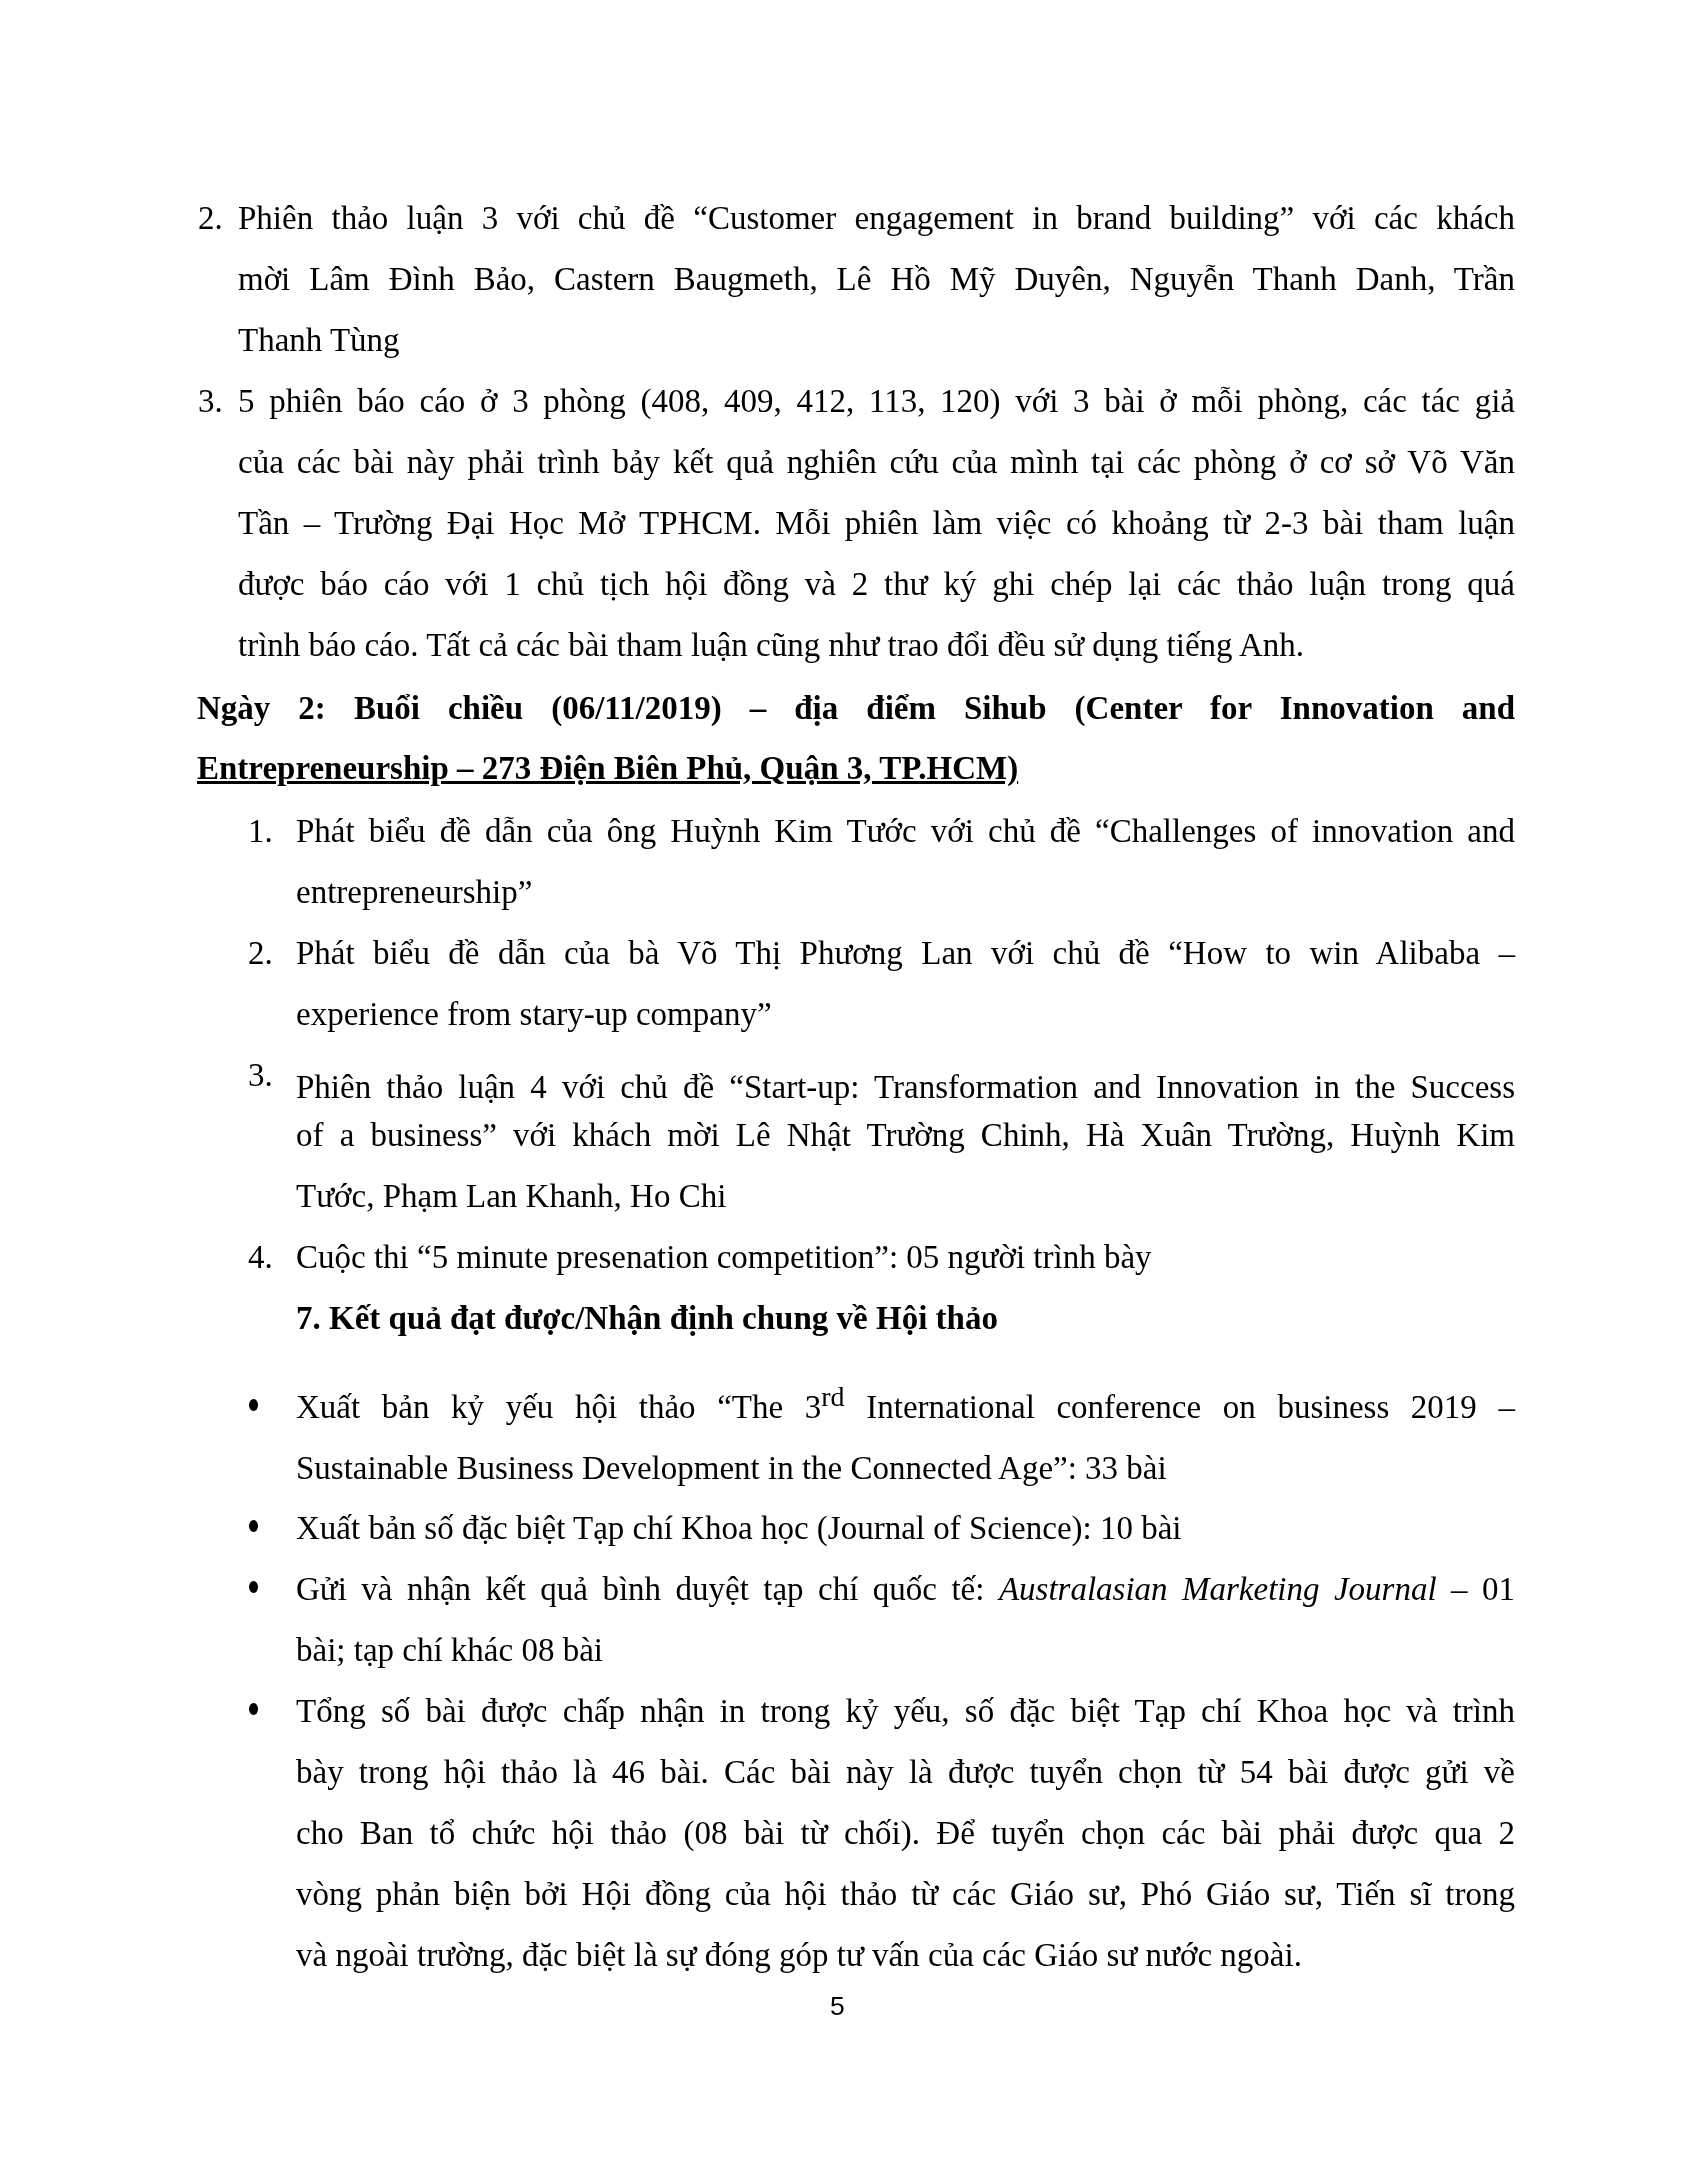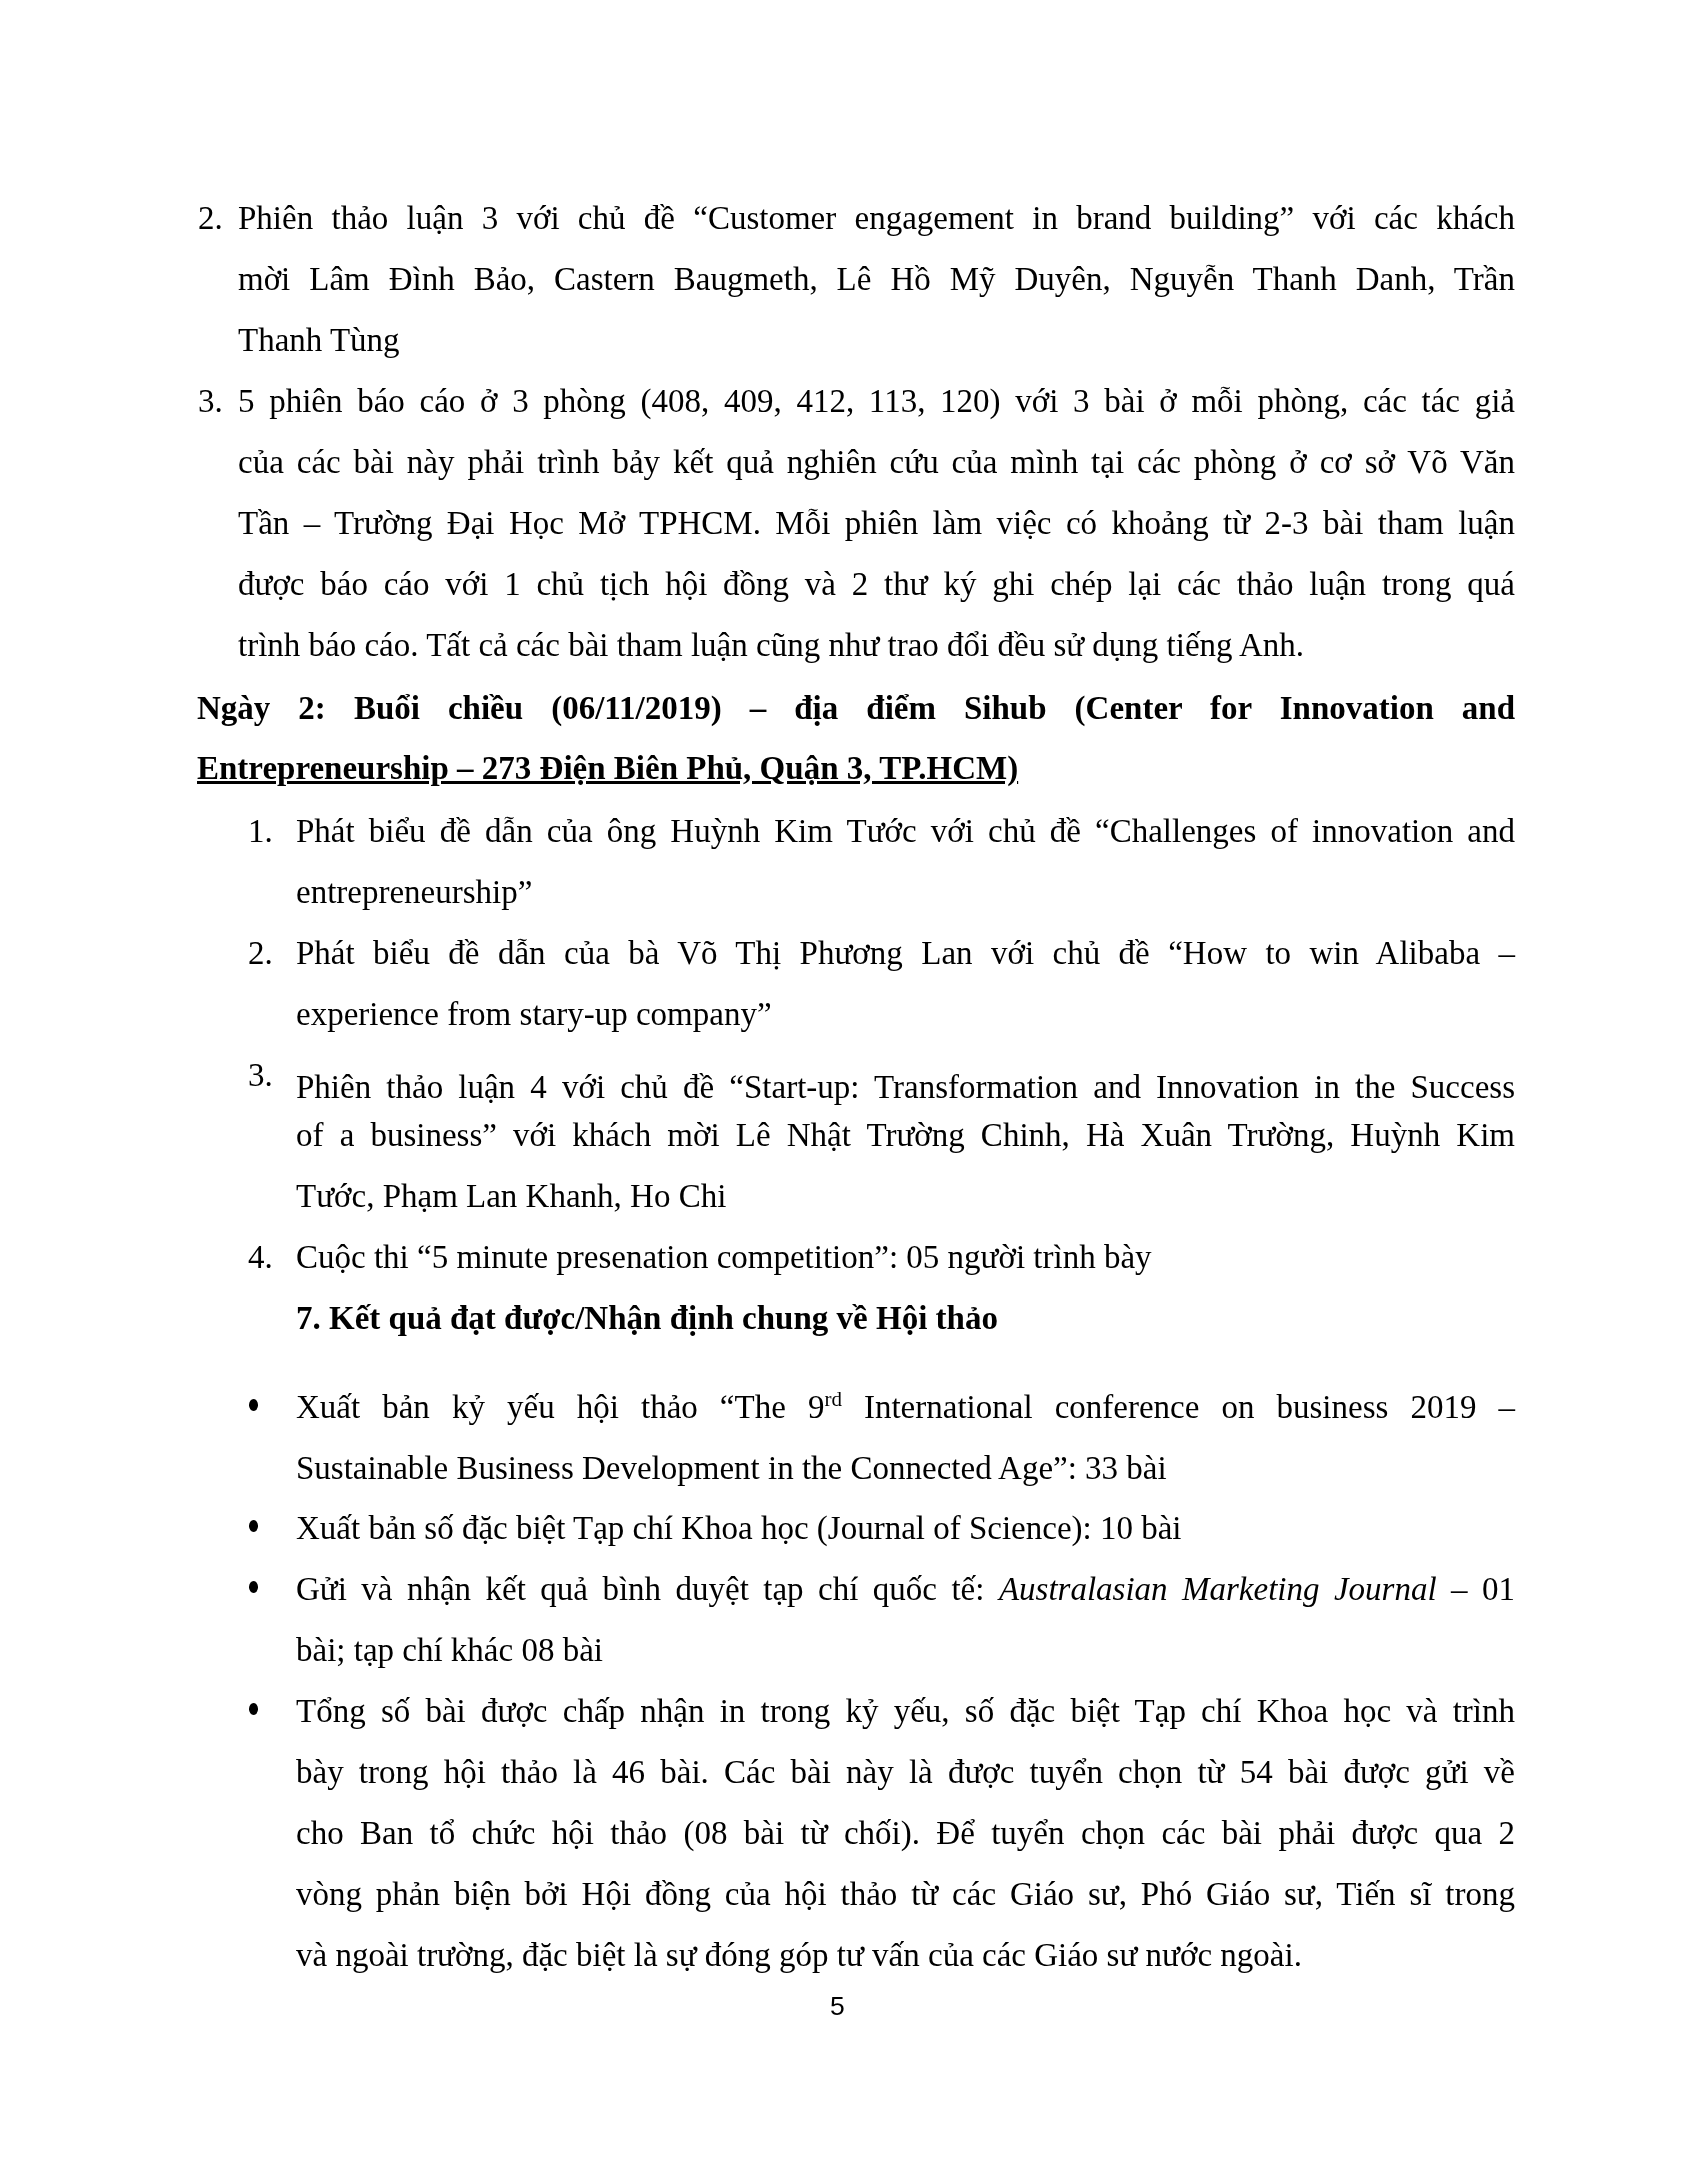--- a/index.html
+++ b/index.html
@@ -4,21 +4,21 @@
   <style>
     html, body { margin: 0; padding: 0; background: #ffffff; }
     body { width: 1687px; height: 2183px; position: relative; overflow: hidden;
       font-family: "Liberation Serif", "DejaVu Serif", serif; color: #000; }
     .page { position: absolute; left: 0; top: 0; width: 1687px; height: 2183px; }
     .line { position: absolute; font-size: 33px; line-height: 40px; white-space: nowrap; }
     .just { text-align: justify; text-align-last: justify; }
     .bold { font-weight: bold; }
     .num { position: absolute; font-size: 33px; line-height: 40px; }
     .bullet { position: absolute; width: 9.3px; height: 12px; background: #000; border-radius: 50%; }
-    sup { font-size: 21px; line-height: 0; vertical-align: 12px; }
+    sup { font-size: 28px; line-height: 0; vertical-align: 12px; }
     .pnum { position: absolute; left: 830px; top: 1990px; font-family: "Liberation Sans", "DejaVu Sans", sans-serif; font-size: 26.5px; line-height: 32px; }
   </style>
 </head>
 <body>
 
 <div class="page">
 
   <div class="num" style="left:198px;top:198px;">2.</div>
   <div class="line just" style="left:238px;top:198px;width:1277px;">Phiên thảo luận 3 với chủ đề “Customer engagement in brand building” với các khách</div>
   <div class="line just" style="left:238px;top:259px;width:1277px;">mời Lâm Đình Bảo, Castern Baugmeth, Lê Hồ Mỹ Duyên, Nguyễn Thanh Danh, Trần</div>
@@ -46,21 +46,21 @@
   <div class="line just" style="left:296px;top:1067px;width:1219px;">Phiên thảo luận 4 với chủ đề “Start-up: Transformation and Innovation in the Success</div>
   <div class="line just" style="left:296px;top:1115px;width:1219px;">of a business” với khách mời Lê Nhật Trường Chinh, Hà Xuân Trường, Huỳnh Kim</div>
   <div class="line" style="left:296px;top:1176px;">Tước, Phạm Lan Khanh, Ho Chi</div>
 
   <div class="num" style="left:248px;top:1237px;">4.</div>
   <div class="line" style="left:296px;top:1237px;">Cuộc thi “5 minute presenation competition”: 05 người trình bày</div>
 
   <div class="line bold" style="left:296px;top:1298px;">7. Kết quả đạt được/Nhận định chung về Hội thảo</div>
 
   <div class="bullet" style="left:249px;top:1399px;"></div>
-  <div class="line just" style="left:296px;top:1387px;width:1219px;"><span>Xuất bản kỷ yếu hội thảo “The 9</span><sup>rd</sup><span> International conference on business 2019 –</span></div>
+  <div class="line just" style="left:296px;top:1387px;width:1219px;"><span>Xuất bản kỷ yếu hội thảo “The 3</span><sup>rd</sup><span> International conference on business 2019 –</span></div>
   <div class="line" style="left:296px;top:1448px;">Sustainable Business Development in the Connected Age”: 33 bài</div>
 
   <div class="bullet" style="left:249px;top:1520px;"></div>
   <div class="line" style="left:296px;top:1508px;">Xuất bản số đặc biệt Tạp chí Khoa học (Journal of Science): 10 bài</div>
 
   <div class="bullet" style="left:249px;top:1581px;"></div>
   <div class="line just" style="left:296px;top:1569px;width:1219px;"><span>Gửi và nhận kết quả bình duyệt tạp chí quốc tế: </span><i>Australasian Marketing Journal</i><span> – 01</span></div>
   <div class="line" style="left:296px;top:1630px;">bài; tạp chí khác 08 bài</div>
 
   <div class="bullet" style="left:249px;top:1703px;"></div>

